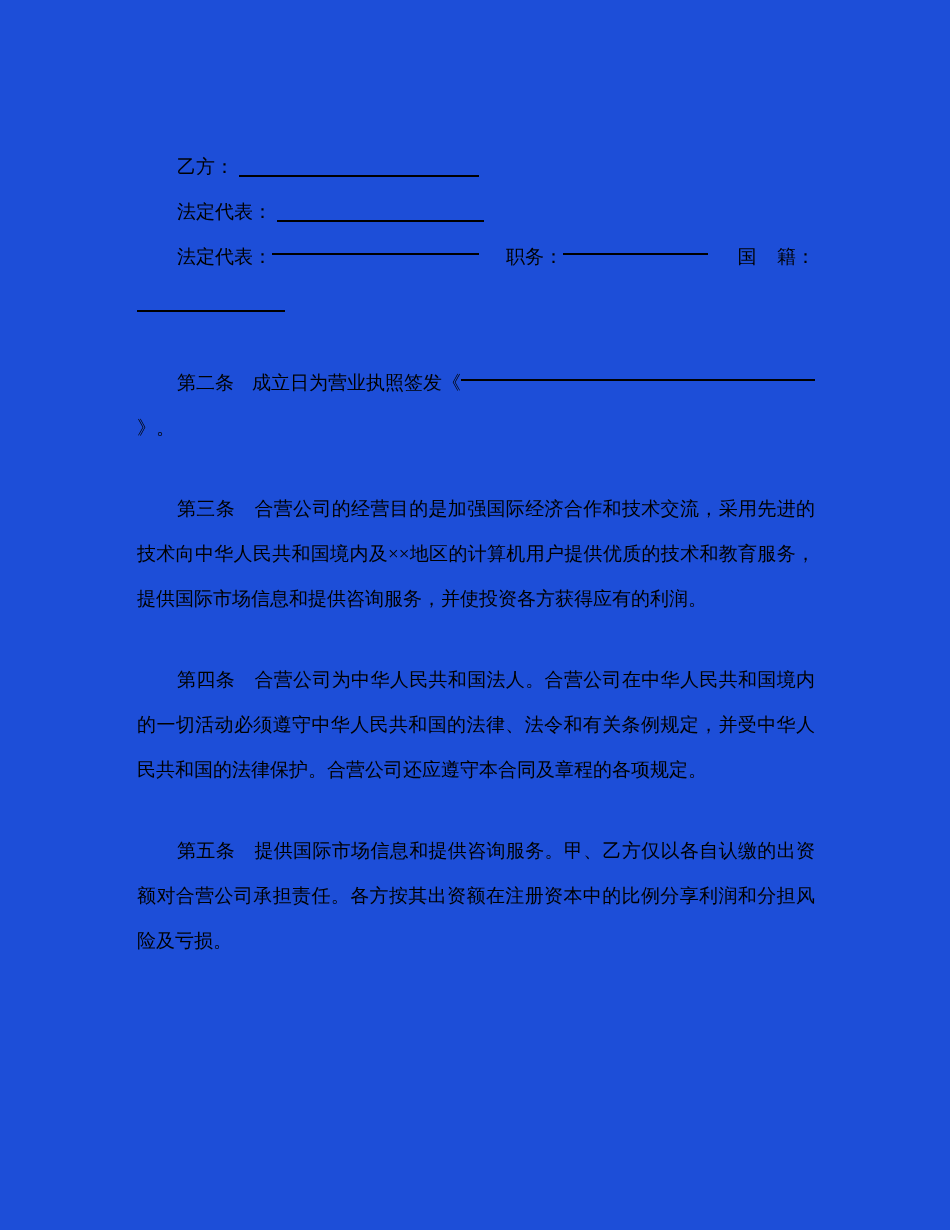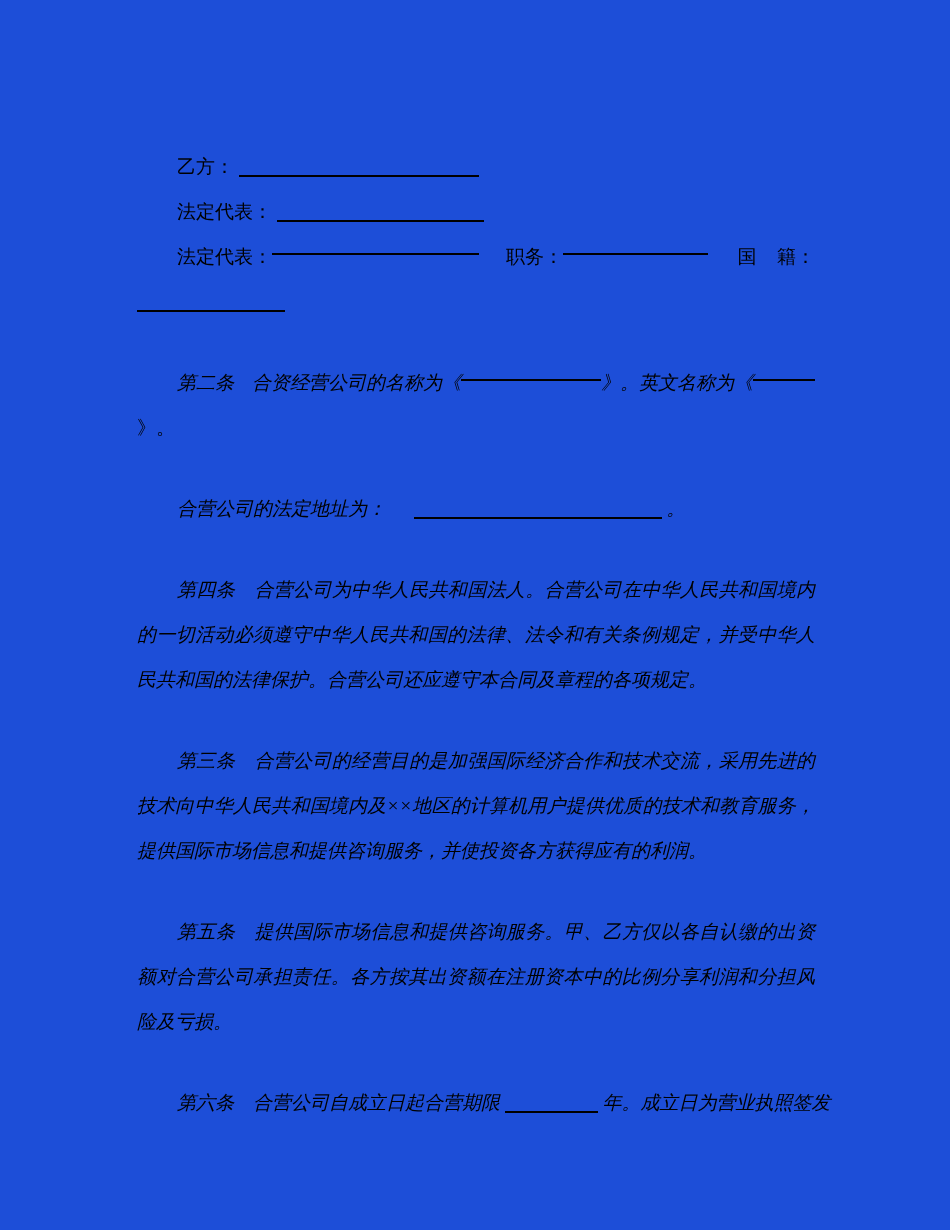--- a/index.html
+++ b/index.html
@@ -12,21 +12,21 @@
       font-family: "Liberation Serif", "DejaVu Serif", serif;
       color: #000000;
     }
     .content {
       padding: 144px 135px 0 137px;
       font-size: 19px;
       line-height: 45px;
       color: #000000;
     }
     p { margin: 0; }
-    .sec { margin-top: 36px; font-style: italic; }
+    .sec { margin-top: 36px; }
     .indent { padding-left: 40px; }
     .para {
       text-indent: 40px;
       text-align: justify;
       text-justify: inter-ideograph;
     }
     .flexline {
       display: flex;
       align-items: flex-start;
     }
@@ -73,43 +73,31 @@
       <span class="t">籍：</span>
     </p>
 
     <p>
       <span class="blank" style="width:148px"></span>
     </p>
 
     <p class="flexline indent sec">
       <span class="t">第二条</span>
       <span class="gap-fixed"></span>
-      <span class="t">合资经营公司的名称为《</span>
+      <span class="t">成立日为营业执照签发《</span>
       <span class="blank" style="width:140px"></span>
-      <span class="t">》。英文名称为《</span>
       <span class="blank fill"></span>
     </p>
 
     <p>
       <span class="t">》。</span>
     </p>
 
-    <p class="indent sec">
-      <span class="t">合营公司的法定地址为：</span>
-      <span class="gap-fixed"></span>
-      <span class="blank" style="width:248px"></span>
-      <span class="t">。</span>
-    </p>
+
+    <p class="para sec">第三条　合营公司的经营目的是加强国际经济合作和技术交流，采用先进的技术向中华人民共和国境内及××地区的计算机用户提供优质的技术和教育服务，提供国际市场信息和提供咨询服务，并使投资各方获得应有的利润。</p>
 
     <p class="para sec">第四条　合营公司为中华人民共和国法人。合营公司在中华人民共和国境内的一切活动必须遵守中华人民共和国的法律、法令和有关条例规定，并受中华人民共和国的法律保护。合营公司还应遵守本合同及章程的各项规定。</p>
 
-    <p class="para sec">第三条　合营公司的经营目的是加强国际经济合作和技术交流，采用先进的技术向中华人民共和国境内及××地区的计算机用户提供优质的技术和教育服务，提供国际市场信息和提供咨询服务，并使投资各方获得应有的利润。</p>
-
     <p class="para sec">第五条　提供国际市场信息和提供咨询服务。甲、乙方仅以各自认缴的出资额对合营公司承担责任。各方按其出资额在注册资本中的比例分享利润和分担风险及亏损。</p>
 
-    <p class="indent sec nowrap">
-      <span class="t">第六条　合营公司自成立日起合营期限</span>
-      <span class="blank" style="width:93px"></span>
-      <span class="t">年。成立日为营业执照签发</span>
-    </p>
 
   </div>
 </div>
 
 </body></html>

